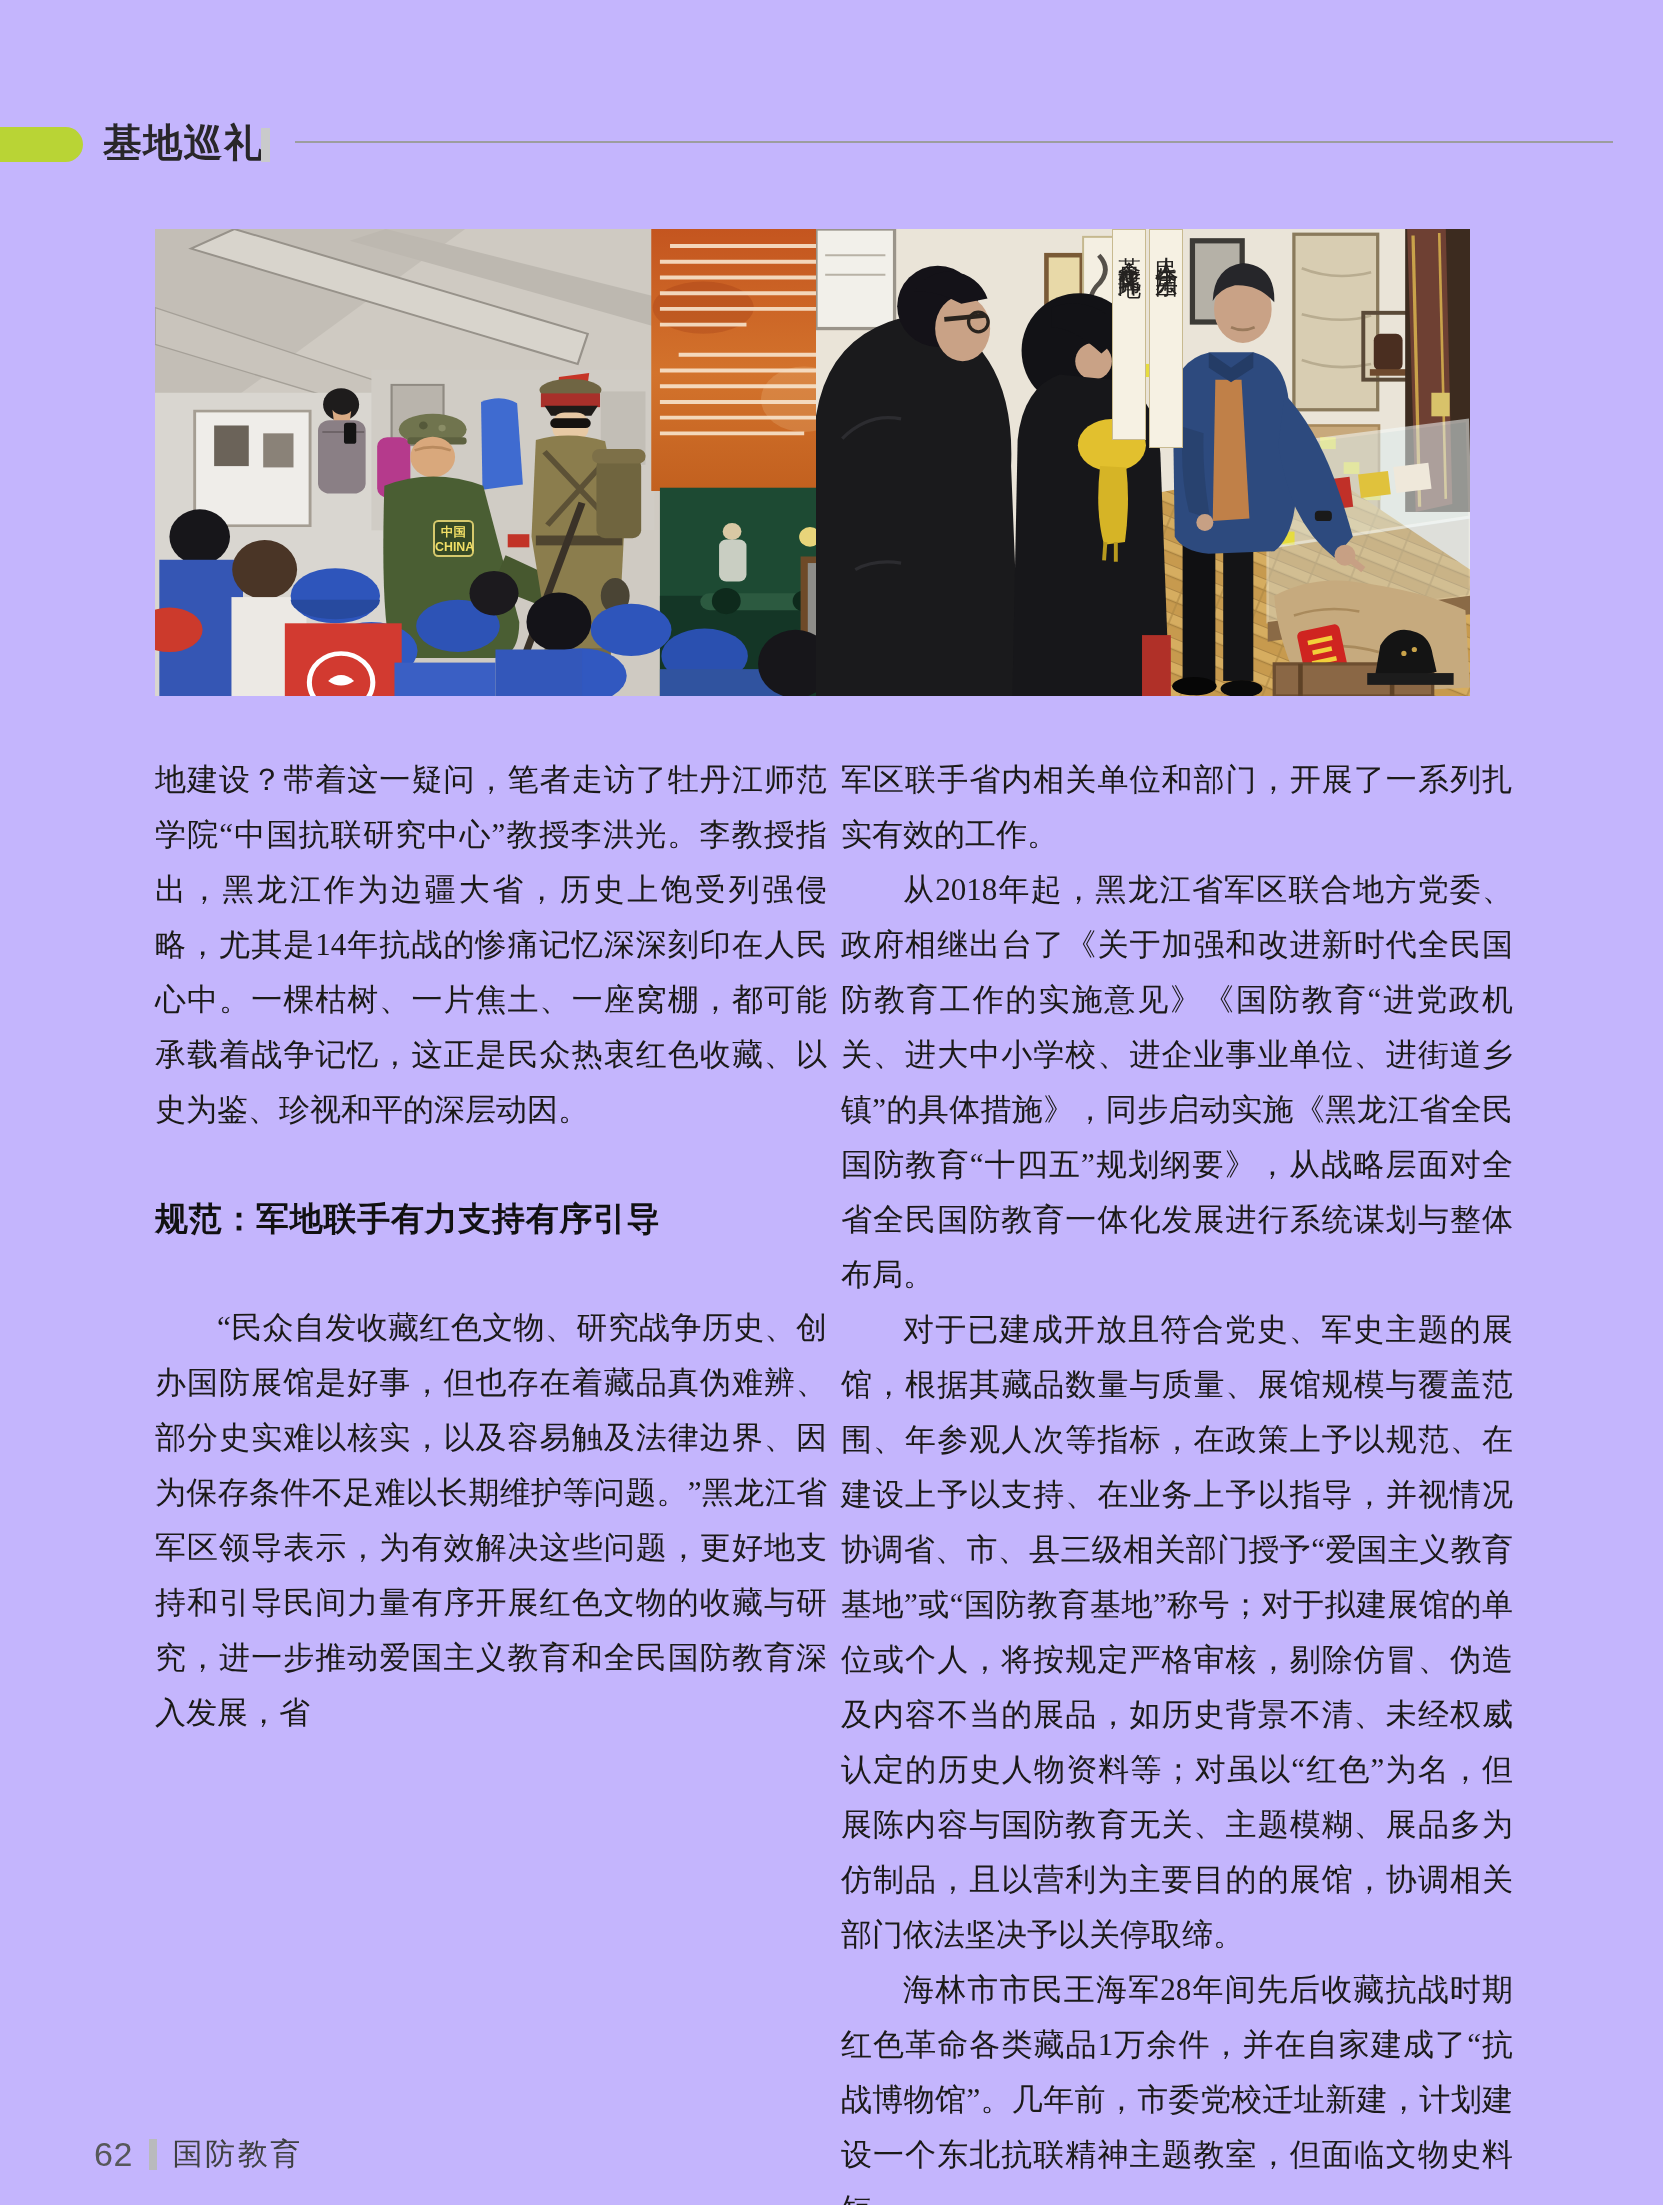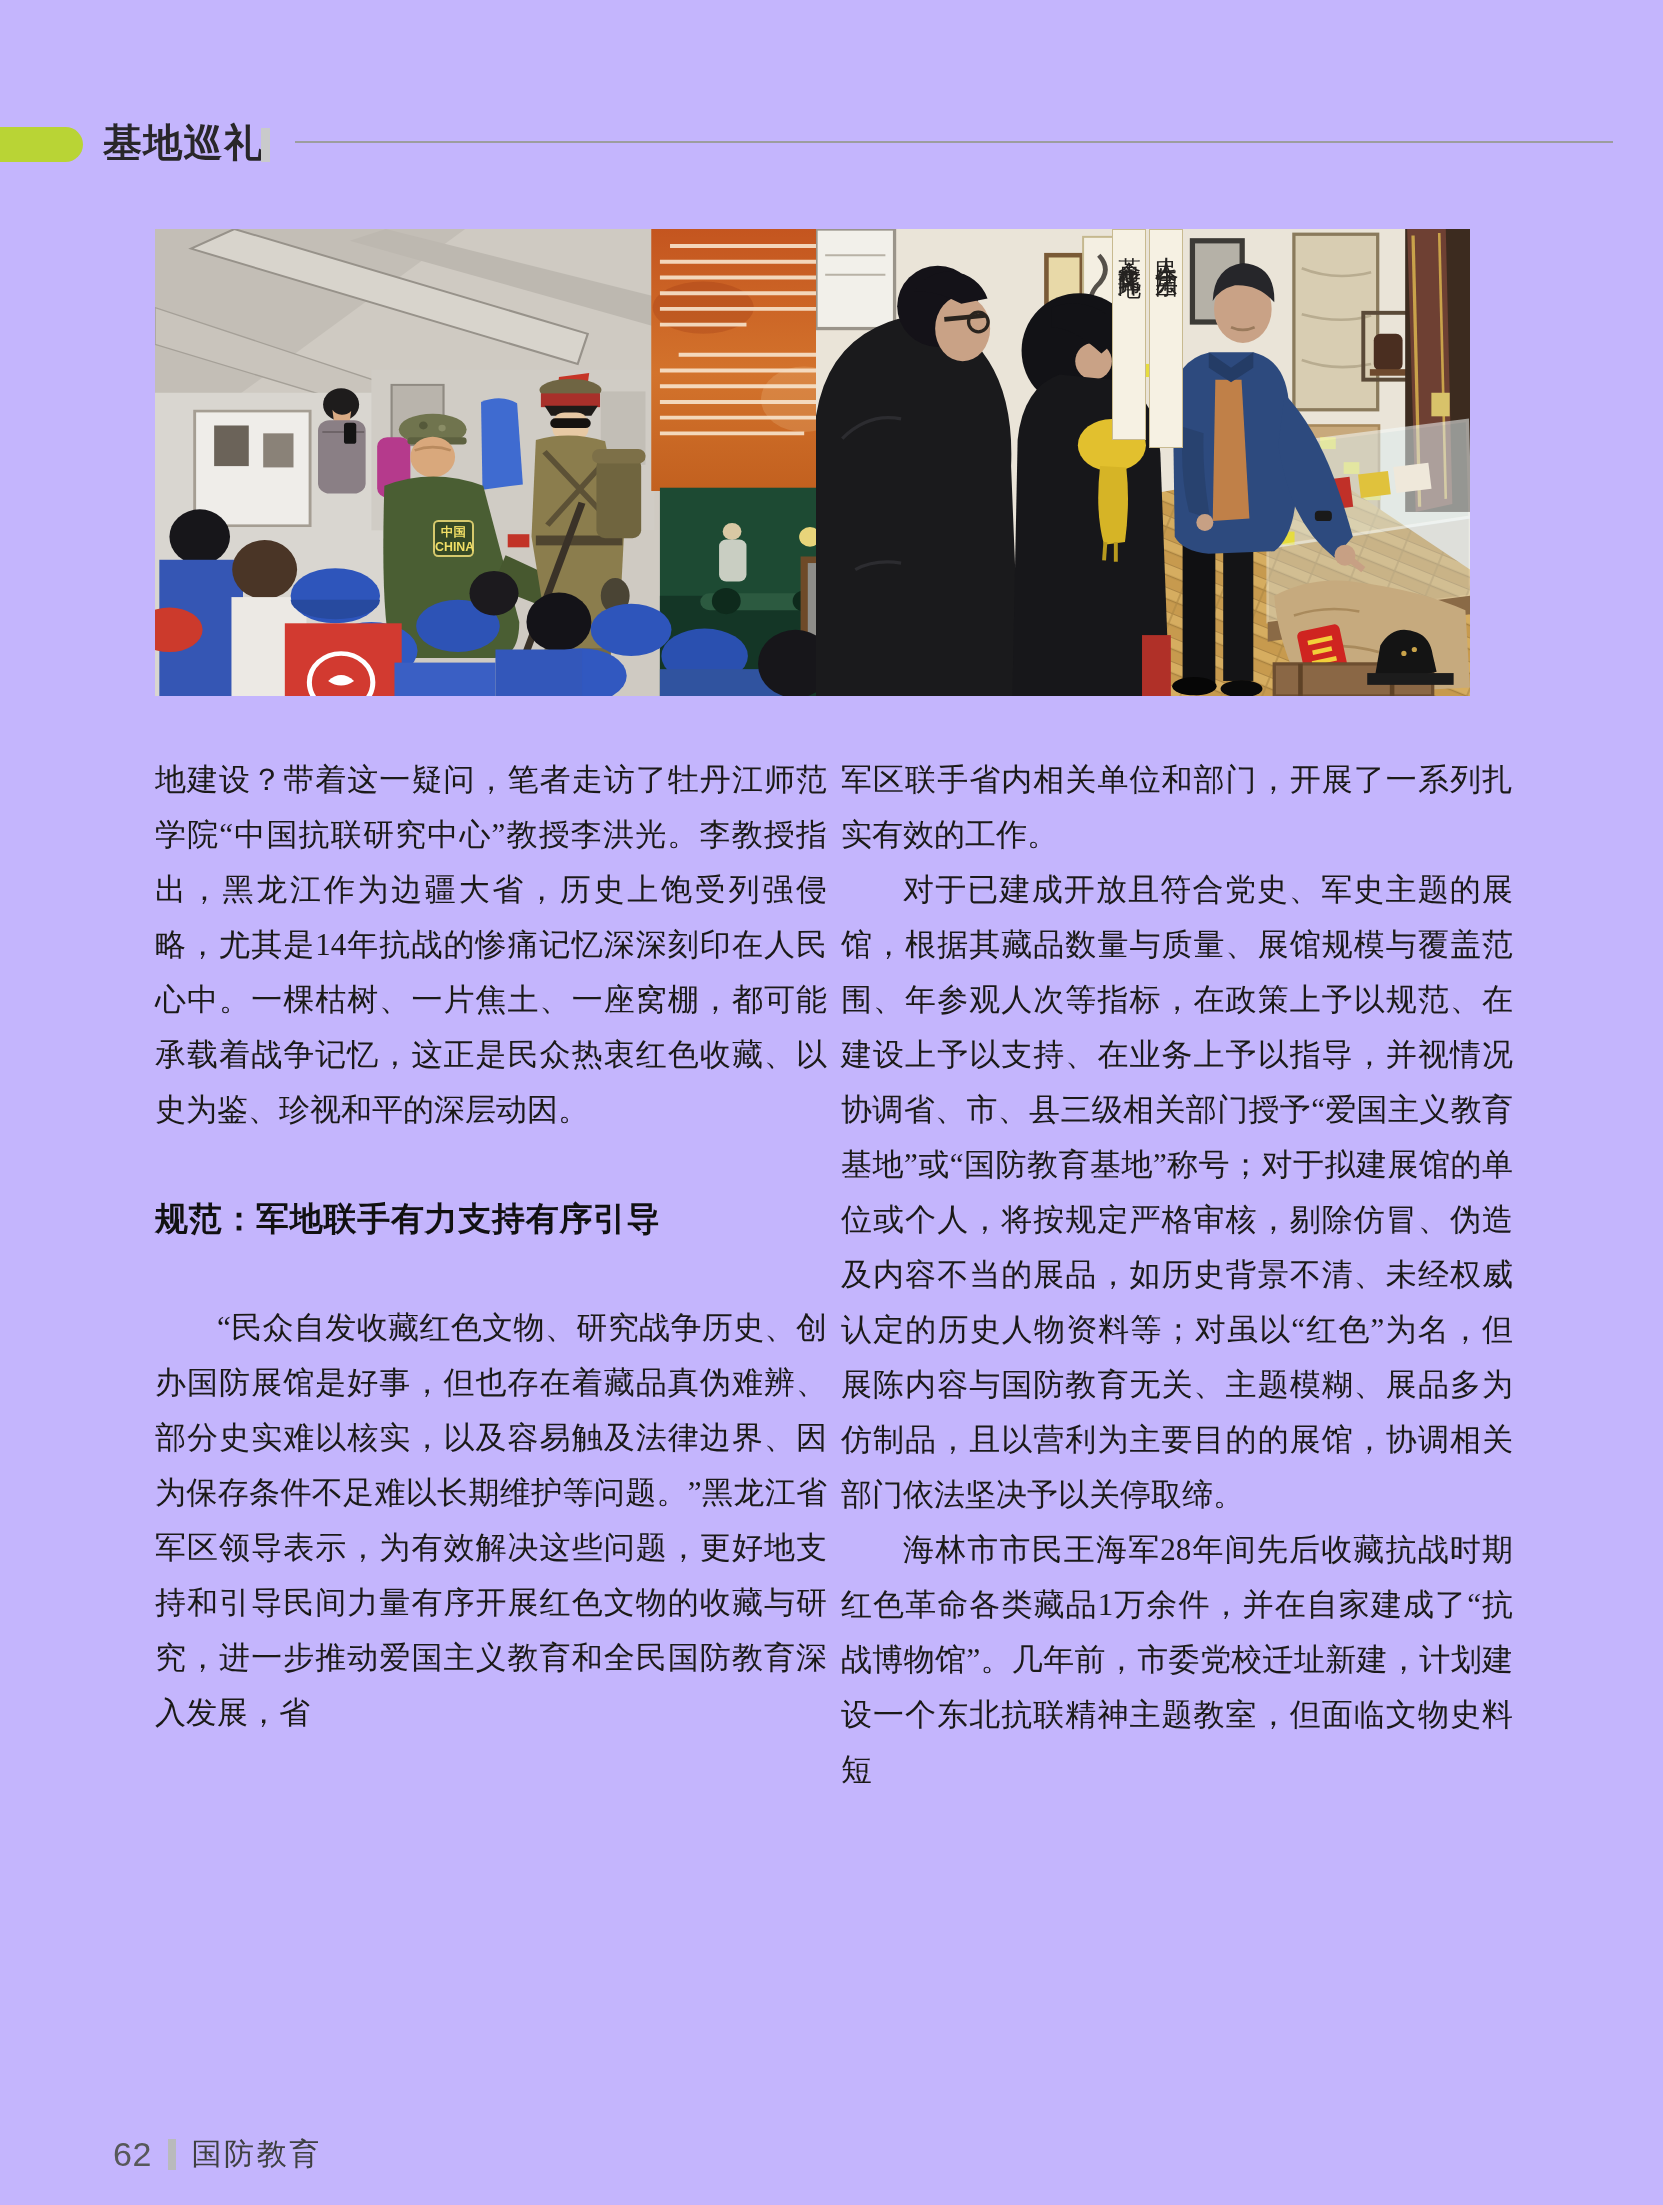--- a/index.html
+++ b/index.html
@@ -29,21 +29,21 @@
   
   .col{position:absolute;top:752px;width:672px;font-size:31px;line-height:55px;color:#1b1a18;
        text-align:justify;}
   #col-left{left:155px;}
   #col-right{left:841px;}
   .col p{margin:0;}
   .col p.ind{text-indent:2em;}
   .col h3{margin:54px 0 54px;font-family:"Liberation Sans","DejaVu Sans",sans-serif;font-weight:700;
           font-size:33px;line-height:55px;color:#111;text-align:left;letter-spacing:0.7px;}
   
-  .footer{position:absolute;left:113px;top:2134px;display:flex;align-items:center;
+  .footer{position:absolute;left:94px;top:2134px;display:flex;align-items:center;
           font-family:"Liberation Sans","DejaVu Sans",sans-serif;text-align:right;}
   .footer .num{font-size:34px;color:#57585a;letter-spacing:0.7px;}
   .footer .bar{width:7.9px;height:31px;background:#b9babc;margin:0 15.7px;}
   .footer .pub{font-size:30px;color:#3f4041;letter-spacing:2.6px;}
 </style>
 </head>
 <body>
 
 <div id="page">
 
@@ -284,20 +284,21 @@
   </div>
 
   <div class="col" id="col-left">
     <p>地建设？带着这一疑问，笔者走访了牡丹江师范学院“中国抗联研究中心”教授李洪光。李教授指出，黑龙江作为边疆大省，历史上饱受列强侵略，尤其是14年抗战的惨痛记忆深深刻印在人民心中。一棵枯树、一片焦土、一座窝棚，都可能承载着战争记忆，这正是民众热衷红色收藏、以史为鉴、珍视和平的深层动因。</p>
     <h3>规范：军地联手有力支持有序引导</h3>
     <p class="ind">“民众自发收藏红色文物、研究战争历史、创办国防展馆是好事，但也存在着藏品真伪难辨、部分史实难以核实，以及容易触及法律边界、因为保存条件不足难以长期维护等问题。”黑龙江省军区领导表示，为有效解决这些问题，更好地支持和引导民间力量有序开展红色文物的收藏与研究，进一步推动爱国主义教育和全民国防教育深入发展，省</p>
   </div>
 
   <div class="col" id="col-right">
     <p>军区联手省内相关单位和部门，开展了一系列扎实有效的工作。</p>
+    <p class="ind">从2018年起，黑龙江省军区联合地方党委、政府相继出台了《关于加强和改进新时代全民国防教育工作的实施意见》《国防教育“进党政机关、进大中小学校、进企业事业单位、进街道乡镇”的具体措施》，同步启动实施《黑龙江省全民国防教育“十四五”规划纲要》，从战略层面对全省全民国防教育一体化发展进行系统谋划与整体布局。</p>
     <p class="ind">对于已建成开放且符合党史、军史主题的展馆，根据其藏品数量与质量、展馆规模与覆盖范围、年参观人次等指标，在政策上予以规范、在建设上予以支持、在业务上予以指导，并视情况协调省、市、县三级相关部门授予“爱国主义教育基地”或“国防教育基地”称号；对于拟建展馆的单位或个人，将按规定严格审核，剔除仿冒、伪造及内容不当的展品，如历史背景不清、未经权威认定的历史人物资料等；对虽以“红色”为名，但展陈内容与国防教育无关、主题模糊、展品多为仿制品，且以营利为主要目的的展馆，协调相关部门依法坚决予以关停取缔。</p>
     <p class="ind">海林市市民王海军28年间先后收藏抗战时期红色革命各类藏品1万余件，并在自家建成了“抗战博物馆”。几年前，市委党校迁址新建，计划建设一个东北抗联精神主题教室，但面临文物史料短</p>
   </div>
 
   <div class="footer">
     <span class="num">62</span>
     <span class="bar"></span>
     <span class="pub">国防教育</span>
   </div>
 

